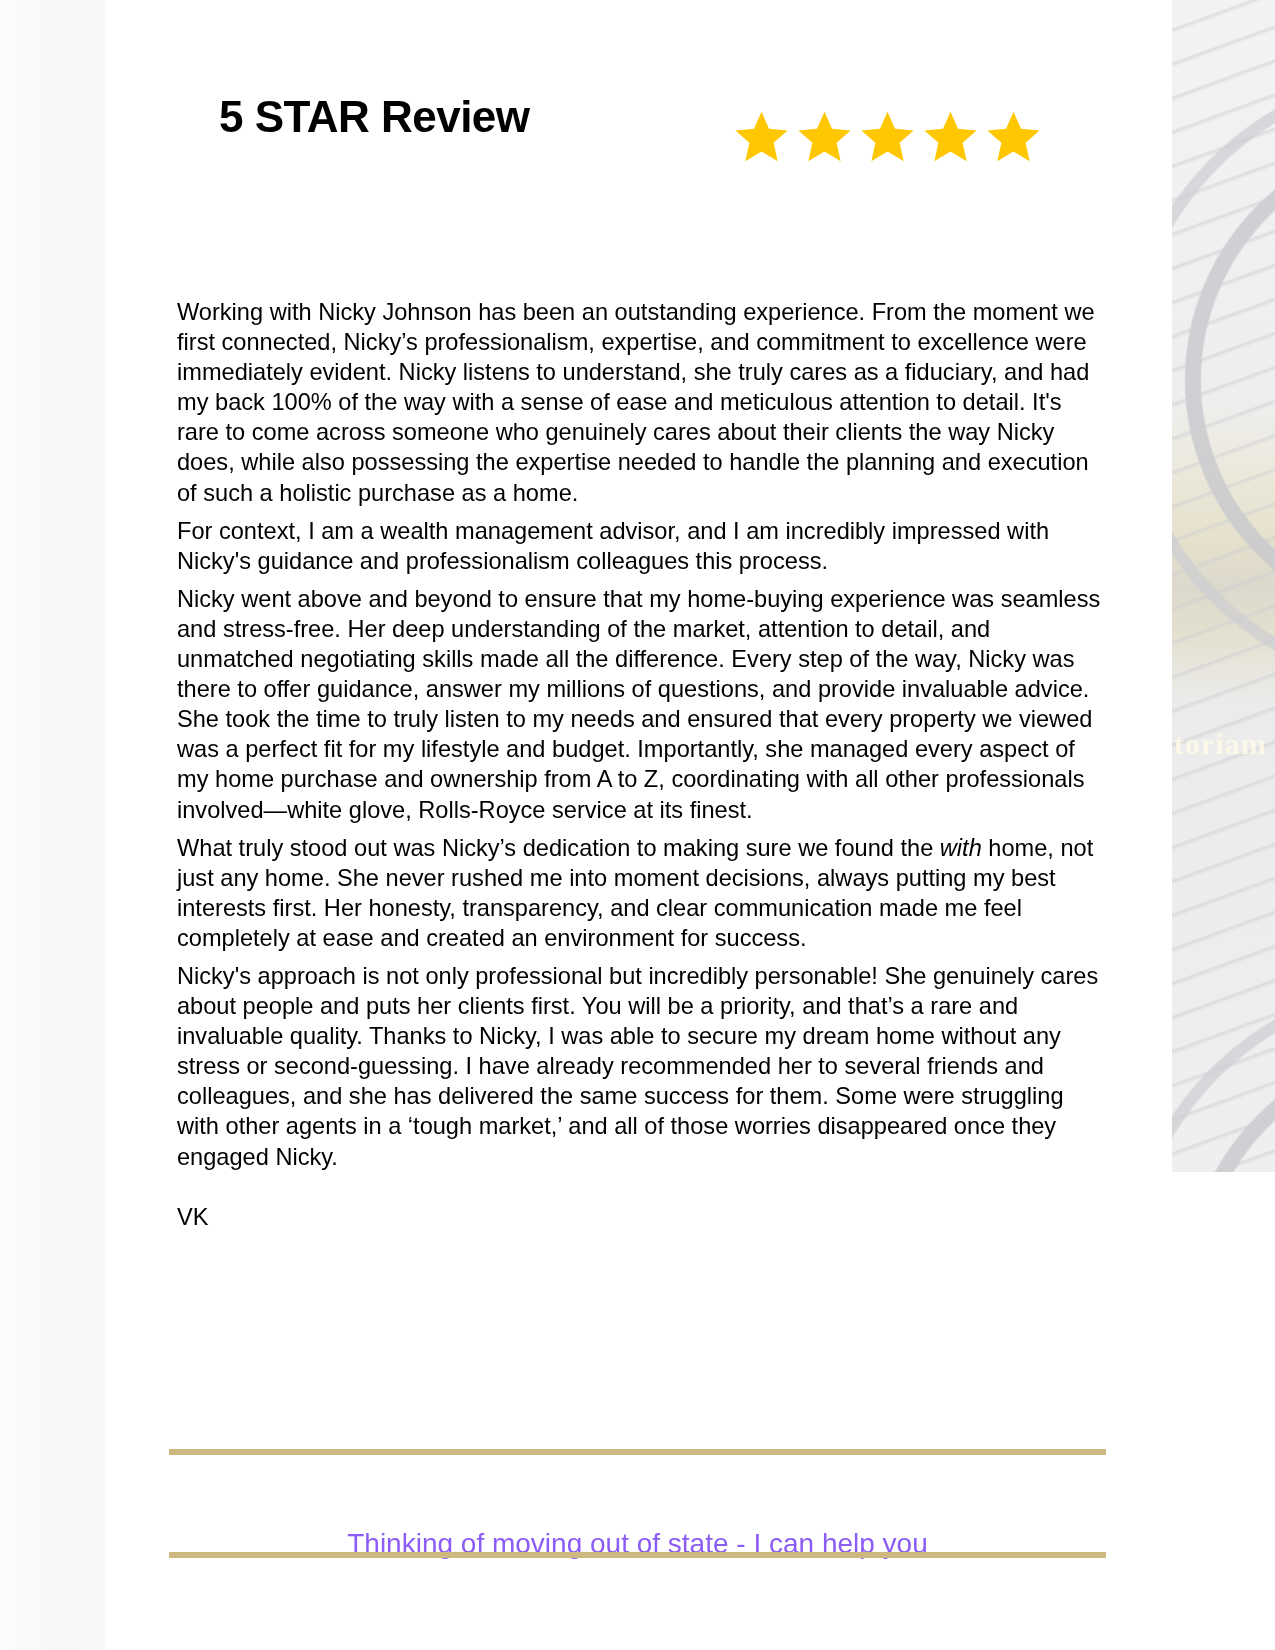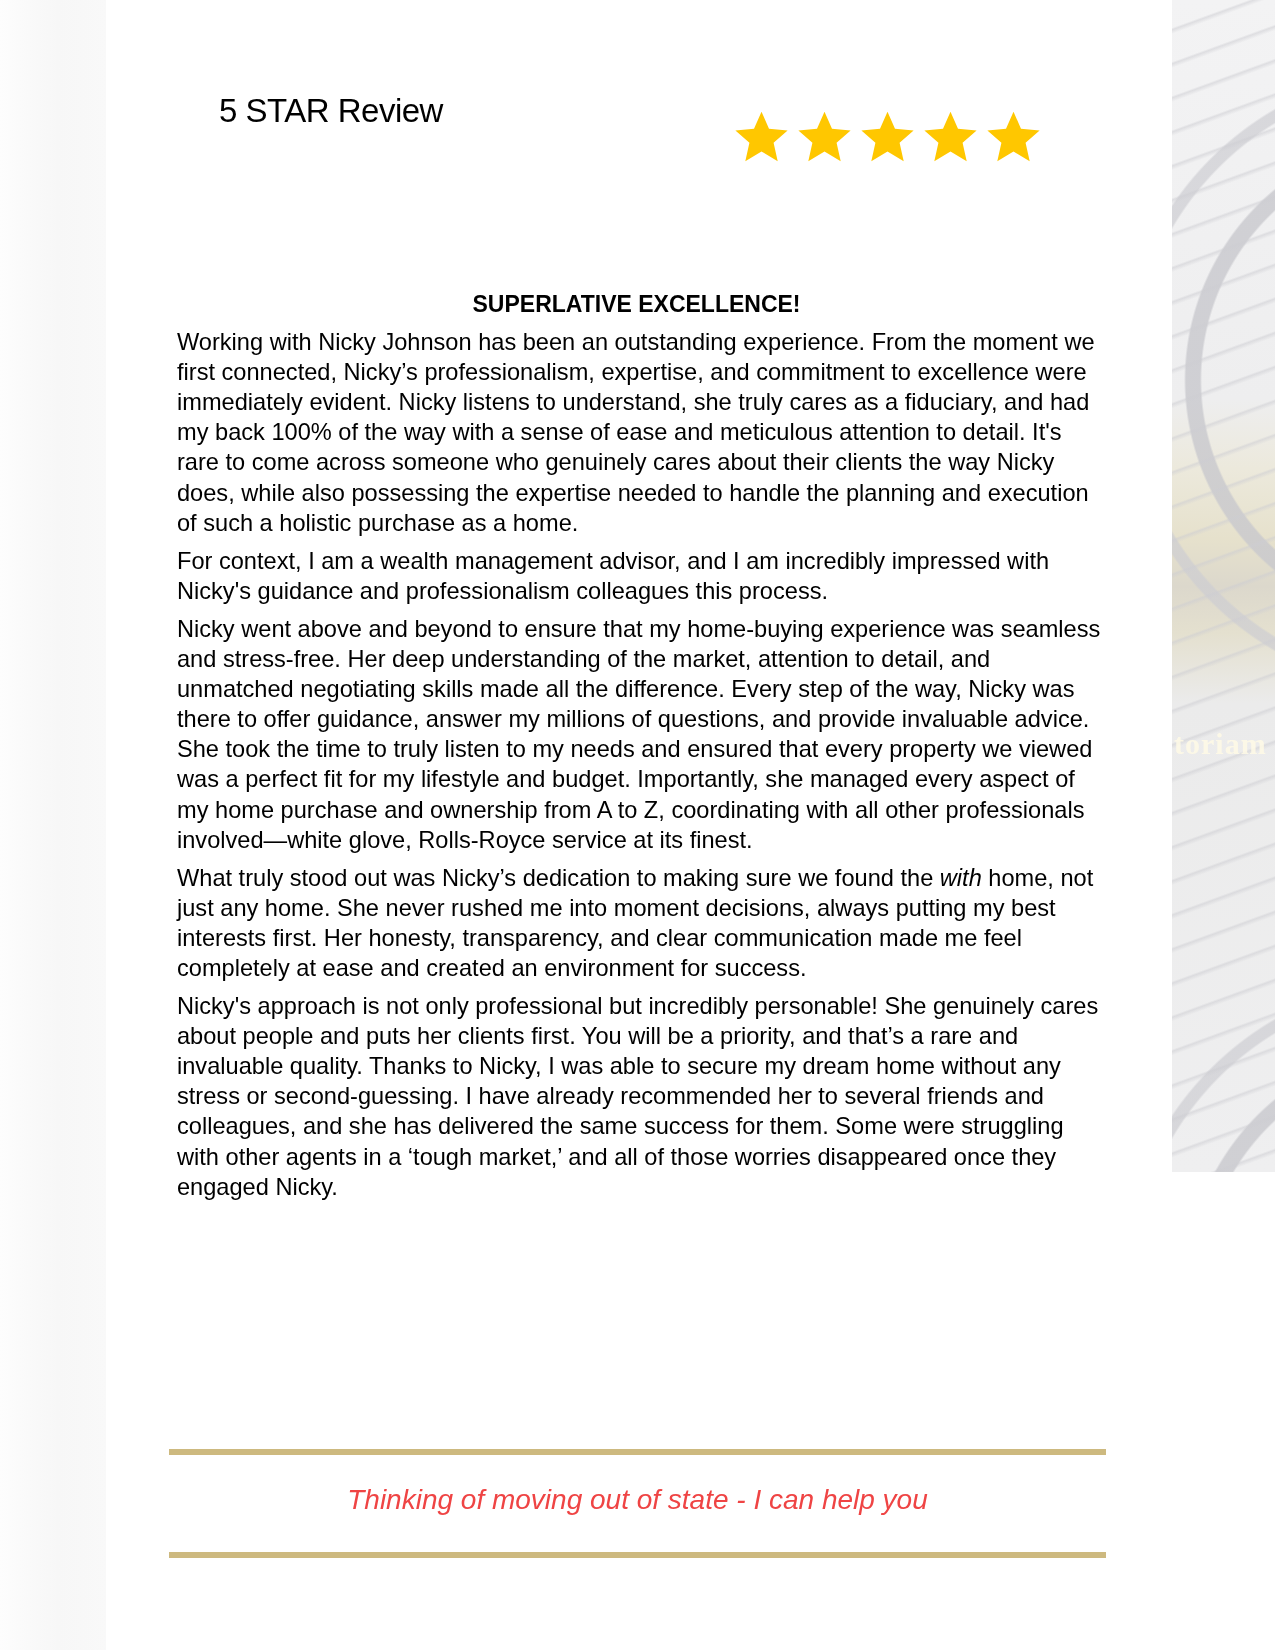--- a/index.html
+++ b/index.html
@@ -21,21 +21,21 @@
         radial-gradient(circle at 260px 1290px, rgba(255,255,255,0) 0 230px, rgba(200,200,205,0.8) 232px 246px, rgba(255,255,255,0) 248px 300px, rgba(205,205,210,0.7) 302px 312px, rgba(255,255,255,0) 314px),
         linear-gradient(180deg, #f3f3f4 0%, #eeeeef 34%, #ece9dc 40%, #e6e1cc 46%, #dcd8cc 50%, #e4e0cf 54%, #ebebeb 60%, #efeff0 100%);
     }
     .right-strip .motto {
       position: absolute; top: 727px; left: 0; width: 107px; text-align: left;
       font-family: "Liberation Serif", serif; font-weight: bold; font-size: 30px;
       color: rgba(255,250,230,0.85); letter-spacing: 1px; padding-left: 2px;
     }
     .title {
       position: absolute; left: 219px; top: 92px;
-      font-size: 33px; font-weight: normal; letter-spacing: -0.5px;
+      font-size: 44px; font-weight: bold; letter-spacing: -0.5px;
     }
     .stars {
       position: absolute; left: 731px; top: 108px; display: flex; gap: 2px;
     }
     .stars svg { width: 61px; height: 58px; display: block; }
     .content {
       position: absolute; left: 169px; top: 289px; width: 940px;
       font-size: 23.6px; line-height: 30.1px;
     }
     .heading {
@@ -44,22 +44,22 @@
     }
     .content p { margin: 8px; }
     .signature { margin-top: 30px !important; }
     .rule {
       position: absolute; left: 169px; width: 937px; height: 6px;
       background: #cdb97f;
     }
     .rule.top { top: 1449px; }
     .rule.bottom { top: 1552px; }
     .tagline {
-      position: absolute; left: 169px; top: 1484px; width: 937px;
-      text-align: center; font-style: italic; font-size: 28px; color: #ef4444;
+      position: absolute; left: 169px; top: 1528px; width: 937px;
+      text-align: center; font-size: 28px; color: #8b5cf6;
     }
   </style>
 </head>
 <body>
 
 <div class="left-strip"></div>
 
 <div class="right-strip">
   <div class="motto">toriam</div>
 </div>
@@ -78,23 +78,23 @@
     </svg>
   <svg viewBox="0 0 24 24">
       <polygon points="12,1.5 15.1,8.6 22.8,9.3 17,14.4 18.7,22 12,18 5.3,22 7,14.4 1.2,9.3 8.9,8.6" fill="#FFC700"></polygon>
     </svg>
   <svg viewBox="0 0 24 24">
       <polygon points="12,1.5 15.1,8.6 22.8,9.3 17,14.4 18.7,22 12,18 5.3,22 7,14.4 1.2,9.3 8.9,8.6" fill="#FFC700"></polygon>
     </svg>
 </div>
 
 <div class="content">
-  <div class="heading">SUPERLATIVE EXCELLENCE!</div>
   <p>Working with Nicky Johnson has been an outstanding experience. From the moment we first connected, Nicky’s professionalism, expertise, and commitment to excellence were immediately evident. Nicky listens to understand, she truly cares as a fiduciary, and had my back 100% of the way with a sense of ease and meticulous attention to detail. It's rare to come across someone who genuinely cares about their clients the way Nicky does, while also possessing the expertise needed to handle the planning and execution of such a holistic purchase as a home.</p>
   <p>For context, I am a wealth management advisor, and I am incredibly impressed with Nicky's guidance and professionalism colleagues this process.</p>
   <p>Nicky went above and beyond to ensure that my home-buying experience was seamless and stress-free. Her deep understanding of the market, attention to detail, and unmatched negotiating skills made all the difference. Every step of the way, Nicky was there to offer guidance, answer my millions of questions, and provide invaluable advice. She took the time to truly listen to my needs and ensured that every property we viewed was a perfect fit for my lifestyle and budget. Importantly, she managed every aspect of my home purchase and ownership from A to Z, coordinating with all other professionals involved—white glove, Rolls-Royce service at its finest.</p>
   <p><span>What truly stood out was Nicky’s dedication to making sure we found the </span><em>with</em><span> home, not just any home. She never rushed me into moment decisions, always putting my best interests first. Her honesty, transparency, and clear communication made me feel completely at ease and created an environment for success.</span></p>
   <p>Nicky's approach is not only professional but incredibly personable! She genuinely cares about people and puts her clients first. You will be a priority, and that’s a rare and invaluable quality. Thanks to Nicky, I was able to secure my dream home without any stress or second-guessing. I have already recommended her to several friends and colleagues, and she has delivered the same success for them. Some were struggling with other agents in a ‘tough market,’ and all of those worries disappeared once they engaged Nicky.</p>
+  <p class="signature">VK</p>
 </div>
 
 <div class="rule top"></div>
 <div class="tagline">Thinking of moving out of state - I can help you</div>
 <div class="rule bottom"></div>
 
 </body></html>

